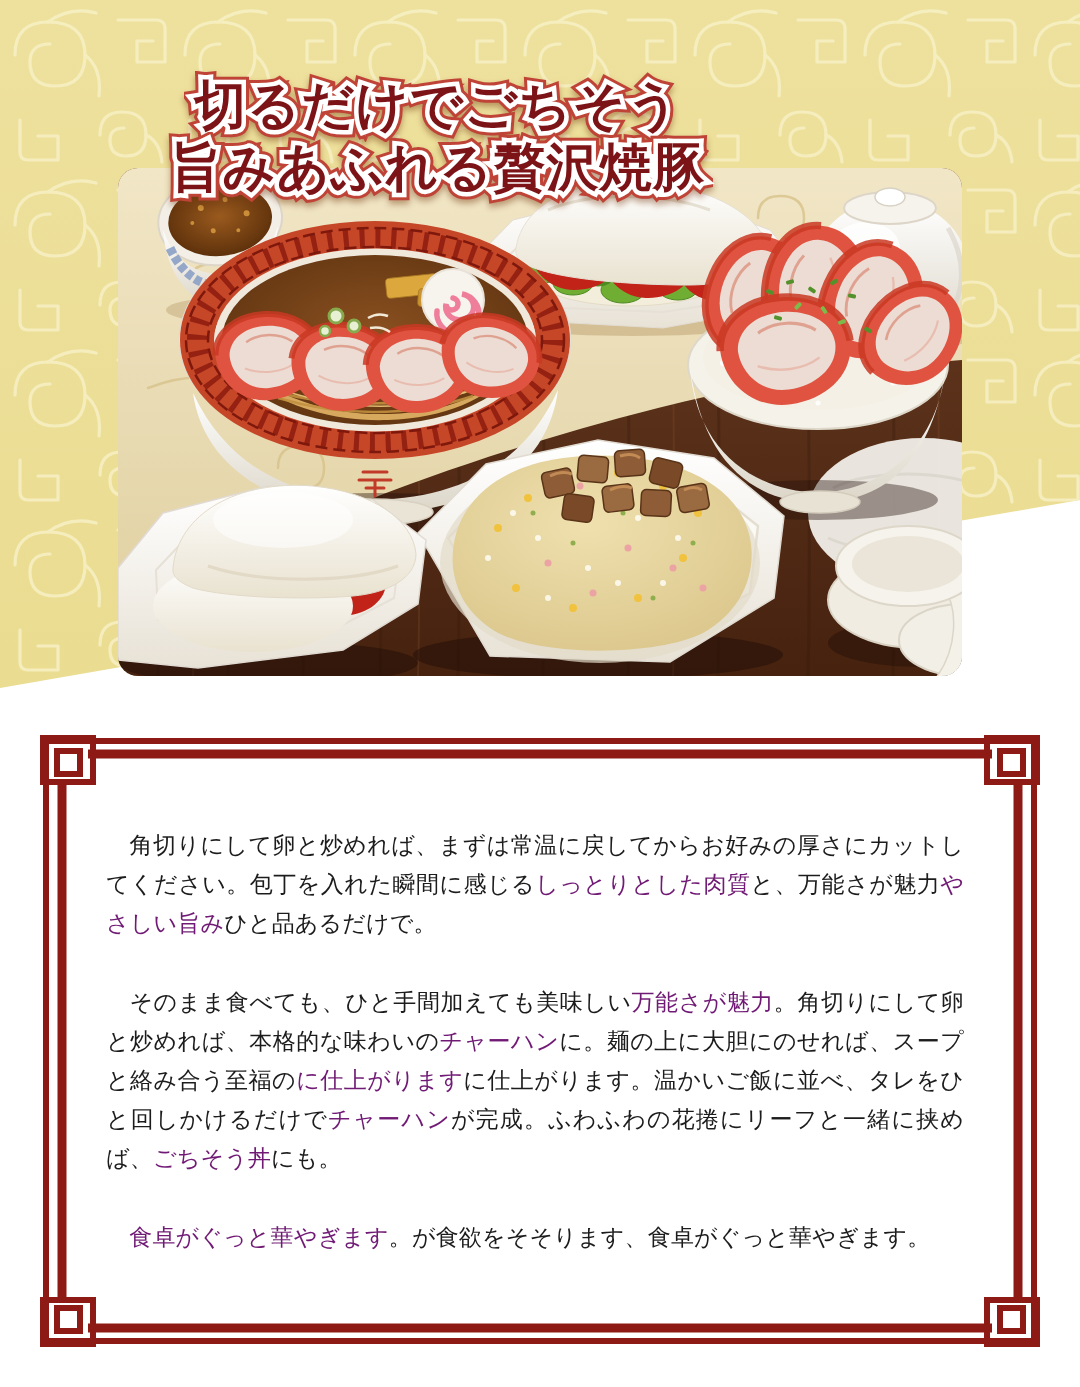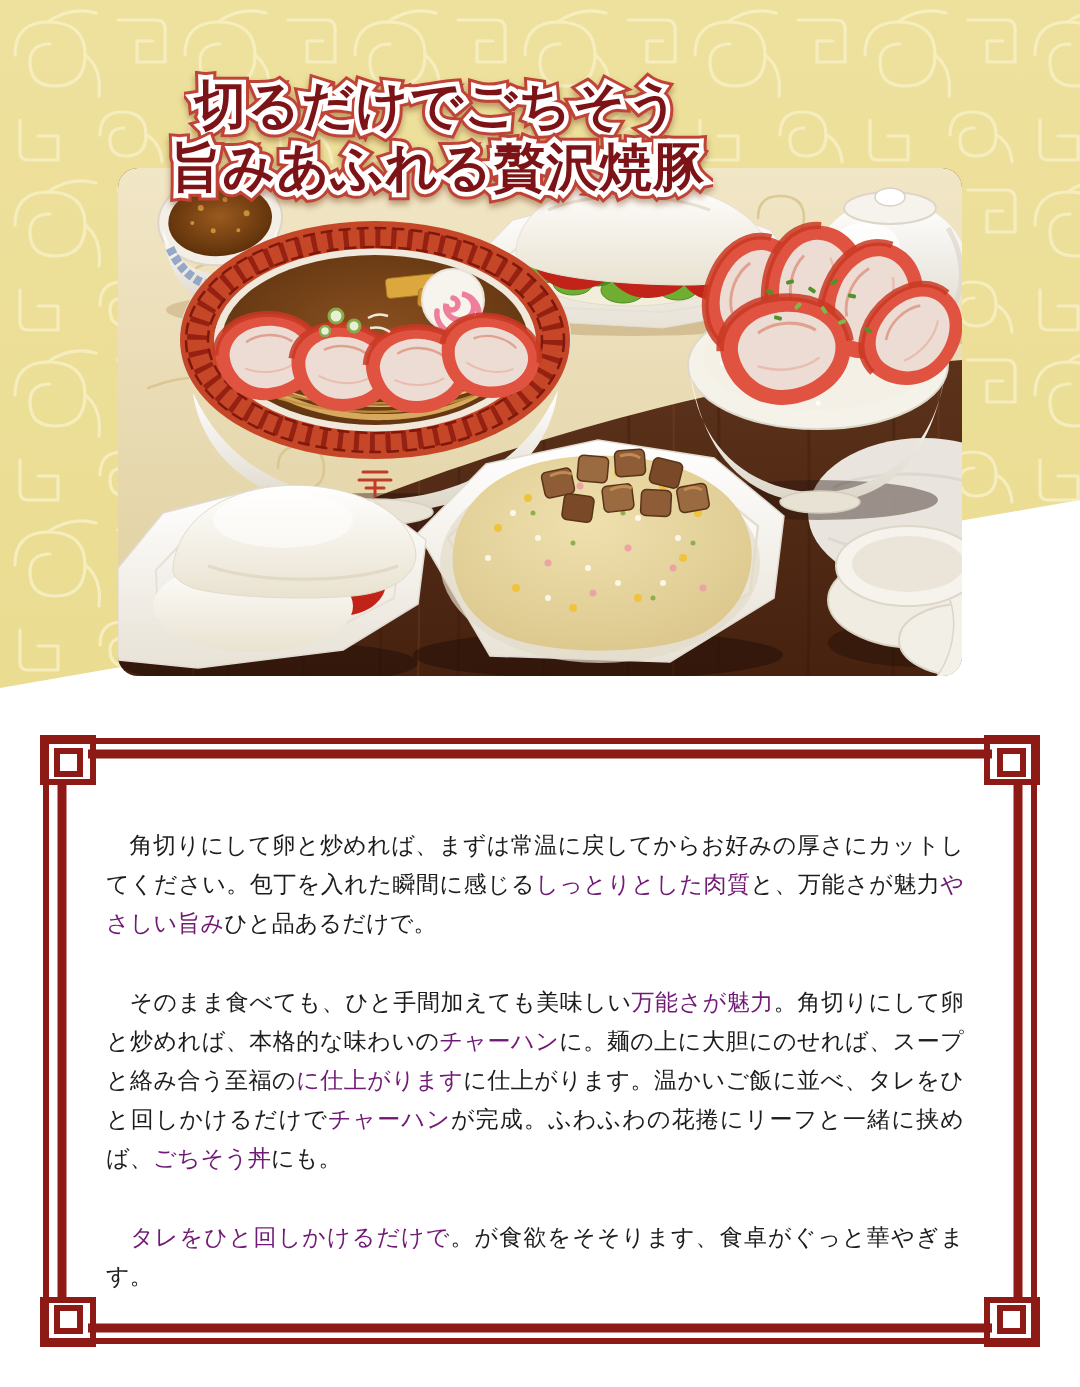--- a/index.html
+++ b/index.html
@@ -388,14 +388,14 @@
   </g>
   <use href="#knot"></use>
   <use href="#knot" transform="translate(1020,0) scale(-1,1)"></use>
   <use href="#knot" transform="translate(0,636) scale(1,-1)"></use>
   <use href="#knot" transform="translate(1020,636) scale(-1,-1)"></use>
 </svg>
 
 <div class="article-text">
   <p><span>　角切りにして卵と炒めれば、まずは常温に戻してからお好みの厚さにカットしてください。包丁を入れた瞬間に感じる</span><span class="rd">しっとりとした肉質</span><span>と、万能さが魅力</span><span class="rd">やさしい旨み</span><span>ひと品あるだけで。</span></p>
   <p><span>　そのまま食べても、ひと手間加えても美味しい</span><span class="rd">万能さが魅力</span><span>。角切りにして卵と炒めれば、本格的な味わいの</span><span class="rd">チャーハン</span><span>に。麺の上に大胆にのせれば、スープと絡み合う至福の</span><span class="rd">に仕上がります</span><span>に仕上がります。温かいご飯に並べ、タレをひと回しかけるだけで</span><span class="rd">チャーハン</span><span>が完成。ふわふわの花捲にリーフと一緒に挟めば、</span><span class="rd">ごちそう丼</span><span>にも。</span></p>
-  <p><span>　</span><span class="rd">タレをひと回しかけるだけで</span><span>。が食欲をそそります、食卓がぐっと華やぎます。</span></p>
+  <p><span>　</span><span class="rd">食卓がぐっと華やぎます</span><span>。が食欲をそそります、食卓がぐっと華やぎます。</span></p>
 </div>
 
 </body></html>

